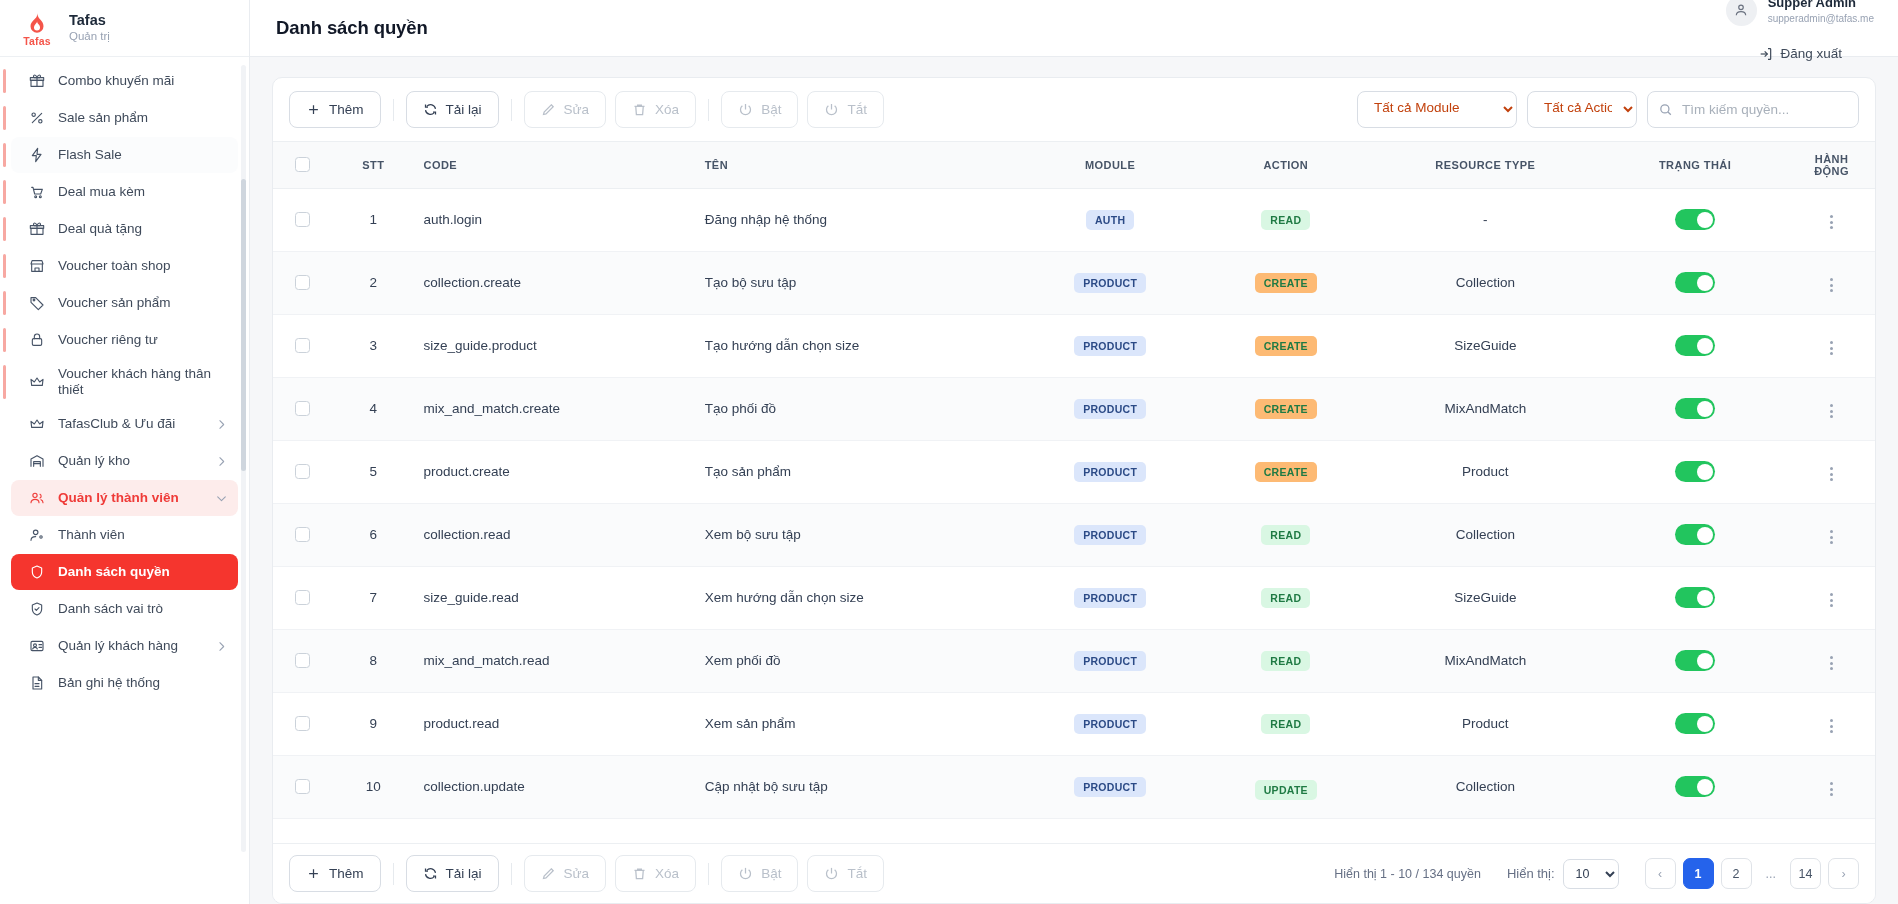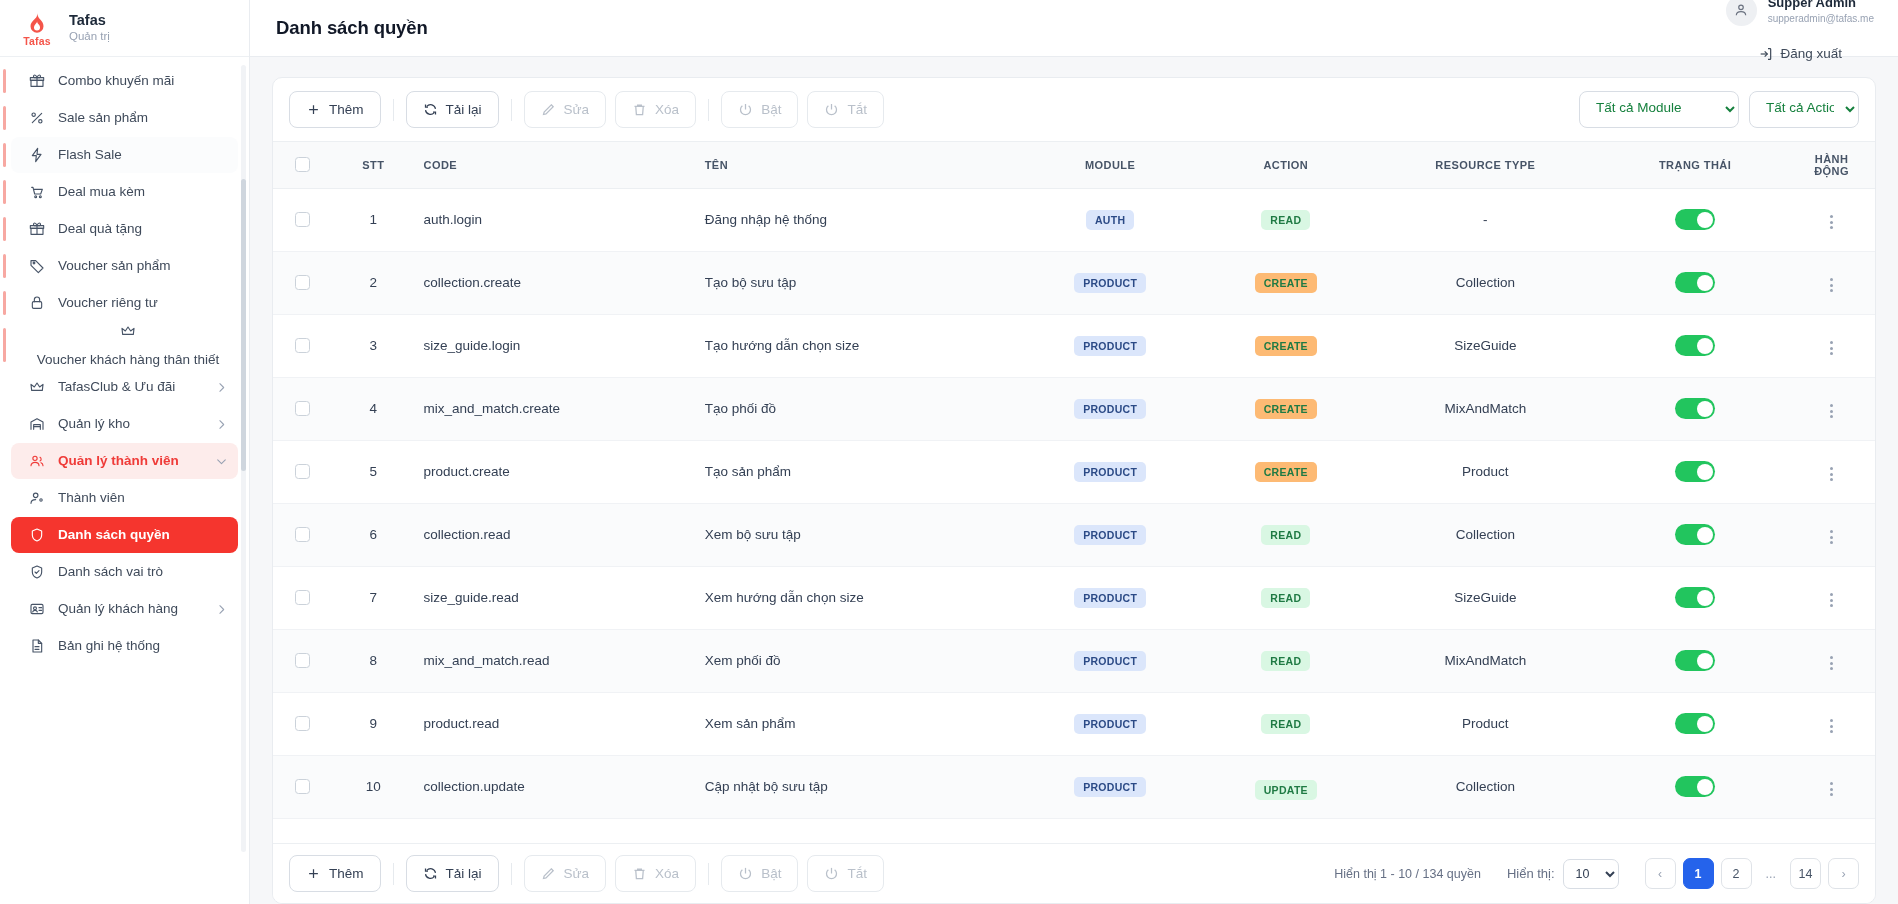--- a/index.html
+++ b/index.html
@@ -52,21 +52,21 @@
   .nav-item {
     position: relative;
     display: flex; align-items: center; gap: 13px;
     height: 36px;
     margin: 0 11px 1px 11px;
     padding-left: 17px; padding-right: 10px;
     border-radius: 8px;
     font-size: 13.5px; color: #3f4a5a;
     cursor: pointer; white-space: nowrap;
   }
-  .nav-item.two-line { height: 46px; flex-direction: column; }
+  .nav-item.two-line { height: 46px; }
   .nav-item .lbl { flex: 1; line-height: 16px; white-space: normal; }
   .nav-item.sub-leaf { padding-left: 17px; }
   .nav-item .ic { width: 17px; height: 17px; flex: 0 0 17px; display:flex; align-items:center; justify-content:center; color:#475467; }
   .nav-item .ic svg { width: 16px; height: 16px; display:block; }
   .accent-bar {
     position: absolute; left: -8px; top: 6px; bottom: 6px;
     width: 3px; border-radius: 2px; background: #f7a8a2;
   }
   .nav-item.alt-bg { background: #fbfcfd; }
   .nav-item.parent-open {
@@ -120,21 +120,21 @@
     border: 1px solid #d8dde4; border-radius: 8px;
     background: #ffffff; color: #344054;
     font-size: 13.5px; font-family: inherit; cursor: pointer; white-space: nowrap;
   }
   .btn svg { width: 15px; height: 15px; }
   .btn.disabled { color: #b9c0ca; border-color: #e6eaee; cursor: default; }
   .divider-v { width: 1px; height: 22px; background: #e6eaee; margin: 0 3px; }
   .tb-right { display: flex; align-items: center; gap: 10px; }
   select.sel {
     height: 37px; border: 1px solid #d8dde4; border-radius: 8px;
-    background: #fff; font-size: 13.5px; font-family: inherit; color: #15803d;
+    background: #fff; font-size: 13.5px; font-family: inherit; color: #c2410c;
     padding: 0 8px 4px 12px; cursor: pointer;
   }
   select.sel.module { width: 160px; }
   select.sel.action { width: 110px; }
   .search-wrap {
     position: relative; width: 212px; height: 37px;
   }
   .search-wrap svg {
     position: absolute; left: 11px; top: 11px; width: 15px; height: 15px; color: #98a2b3;
   }
@@ -285,20 +285,31 @@
                 <path d="M12 7v13"></path>
                 <path d="M12 7S10.5 3 8.5 3 6 6 8 7h4zM12 7s1.5-4 3.5-4S18 6 16 7h-4z"></path>
               </svg>
             </span>
             <span class="lbl">Deal quà tặng</span>
           </div>
           <div class="nav-item">
             <span class="accent-bar"></span>
             <span class="ic">
               <svg viewBox="0 0 24 24" fill="none" stroke="currentColor" stroke-width="1.7" stroke-linecap="round" stroke-linejoin="round">
+                <path d="M4 9v11h16V9"></path>
+                <path d="M3 9l1.6-5h14.8L21 9z"></path>
+                <path d="M9 20v-5h6v5"></path>
+              </svg>
+            </span>
+            <span class="lbl">Voucher toàn shop</span>
+          </div>
+          <div class="nav-item">
+            <span class="accent-bar"></span>
+            <span class="ic">
+              <svg viewBox="0 0 24 24" fill="none" stroke="currentColor" stroke-width="1.7" stroke-linecap="round" stroke-linejoin="round">
                 <path d="M3 11V4h7l11 11-7 7z"></path>
                 <circle cx="7.5" cy="7.5" r="1.3"></circle>
               </svg>
             </span>
             <span class="lbl">Voucher sản phẩm</span>
           </div>
           <div class="nav-item">
             <span class="accent-bar"></span>
             <span class="ic">
               <svg viewBox="0 0 24 24" fill="none" stroke="currentColor" stroke-width="1.7" stroke-linecap="round" stroke-linejoin="round">
@@ -497,20 +508,27 @@
             </button>
           </div>
 
           <div class="tb-right">
             <select class="sel module">
               <option>Tất cả Module</option>
             </select>
             <select class="sel action">
               <option>Tất cả Action</option>
             </select>
+            <div class="search-wrap">
+              <svg viewBox="0 0 24 24" fill="none" stroke="currentColor" stroke-width="2">
+                  <circle cx="11" cy="11" r="6.5"></circle>
+                  <path d="M16 16l4.5 4.5"></path>
+                </svg>
+              <input type="text" placeholder="Tìm kiếm quyền..." value="" style="">
+            </div>
           </div>
         </div>
 
         <div class="table-area">
           <table>
             <colgroup>
               <col style="width:58px">
                 <col style="width:78px">
                 <col style="width:272px">
                 <col style="width:312px">
@@ -562,21 +580,21 @@
                   <td class="c"><span class="toggle"></span></td>
                   <td class="c"><span class="kebab">
                       <i></i>
                       <i></i>
                       <i></i>
                     </span></td>
                 </tr>
                 <tr class="odd">
                   <td class="c"><span class="cb"></span></td>
                   <td class="c">3</td>
-                  <td>size_guide.login</td>
+                  <td>size_guide.product</td>
                   <td>Tạo hướng dẫn chọn size</td>
                   <td class="c"><span class="badge mod">PRODUCT</span></td>
                   <td class="c"><span class="badge act-create">CREATE</span></td>
                   <td class="c">SizeGuide</td>
                   <td class="c"><span class="toggle"></span></td>
                   <td class="c"><span class="kebab">
                       <i></i>
                       <i></i>
                       <i></i>
                     </span></td>

